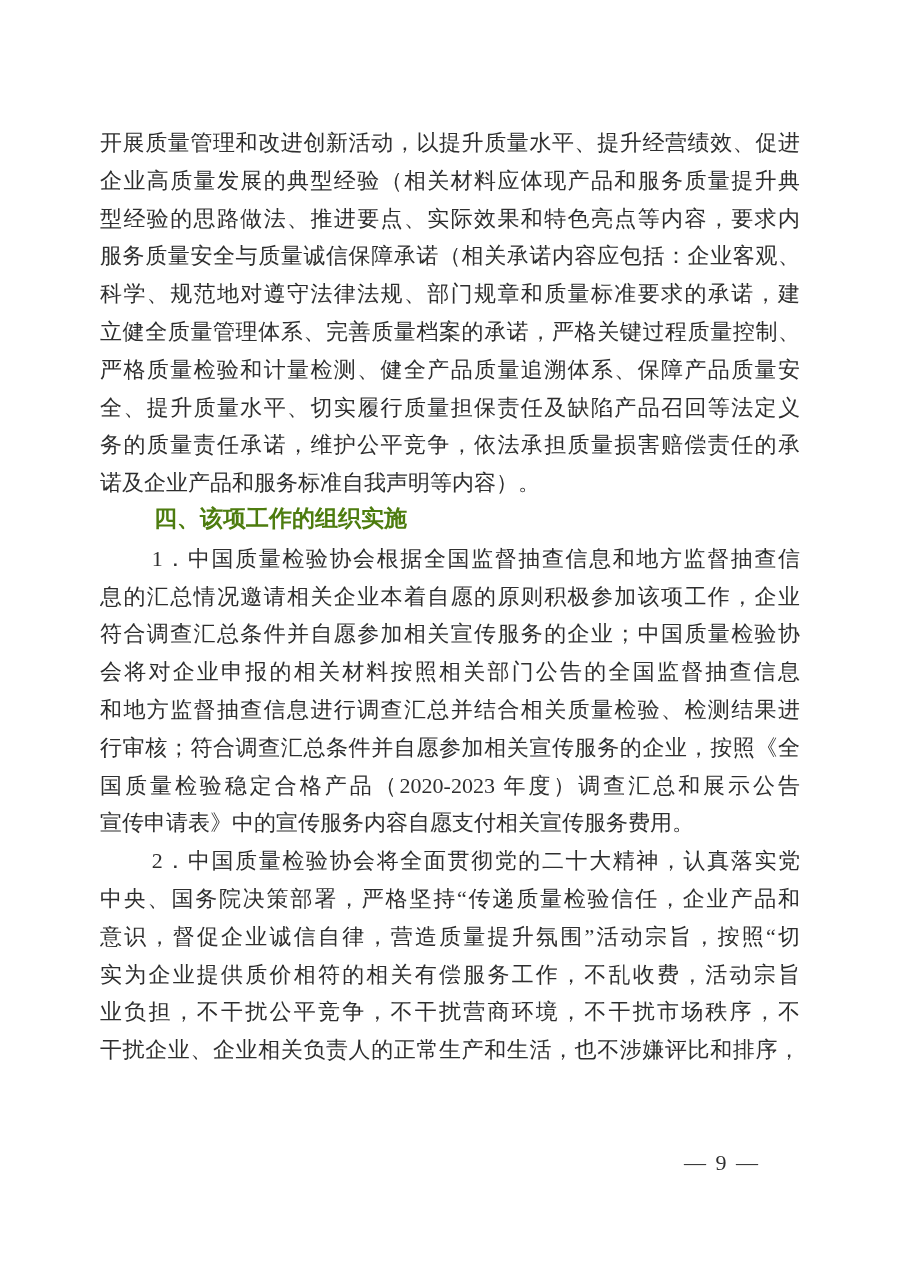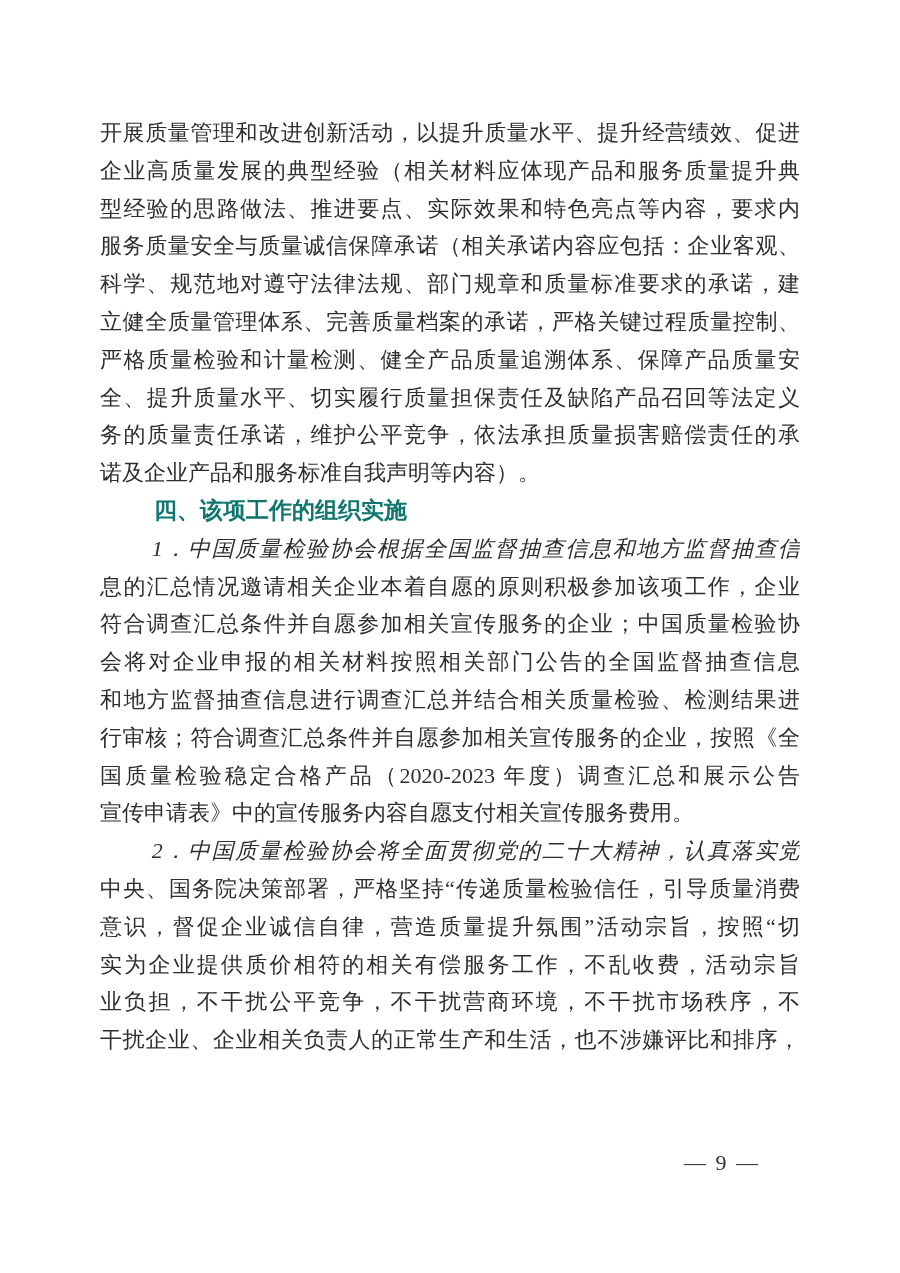--- a/index.html
+++ b/index.html
@@ -11,21 +11,21 @@
     position: relative;
     width: 900px;
     height: 1273px;
     background: #ffffff;
     overflow: hidden;
     font-family: "Liberation Serif", serif;
   }
   .text-block {
     position: absolute;
     left: 100px;
-    top: 114px;
+    top: 124px;
     width: 700px;
     font-size: 22px;
     line-height: 37.8px;
     color: #2e2e2e;
     letter-spacing: 0;
   }
   .line {
     height: 37.8px;
     overflow: hidden;
     text-align: justify;
@@ -33,30 +33,29 @@
   }
   .l-fill {
     text-align-last: justify;
   }
   .l-end {
     text-align-last: left;
   }
   .l-indent {
     text-indent: 2.35em;
     text-align-last: justify;
-    font-style: italic;
   }
   .l-heading {
     text-indent: 2.35em;
     text-align: left;
     text-align-last: left;
-    font-family: Liberation Serif, serif;
+    font-family: Liberation Mono, monospace;
     font-weight: bold;
     font-size: 23px;
-    color: #0f766e;
+    color: #4d7c0f;
   }
   .page-number {
     position: absolute;
     top: 1150px;
     right: 140px;
     font-size: 22px;
     color: #2e2e2e;
     font-family: "Liberation Serif", serif;
     letter-spacing: 2px;
   }
@@ -79,20 +78,20 @@
       <div class="line l-heading">四、该项工作的组织实施</div>
       <div class="line l-indent">1．中国质量检验协会根据全国监督抽查信息和地方监督抽查信</div>
       <div class="line l-fill">息的汇总情况邀请相关企业本着自愿的原则积极参加该项工作，企业</div>
       <div class="line l-fill">符合调查汇总条件并自愿参加相关宣传服务的企业；中国质量检验协</div>
       <div class="line l-fill">会将对企业申报的相关材料按照相关部门公告的全国监督抽查信息</div>
       <div class="line l-fill">和地方监督抽查信息进行调查汇总并结合相关质量检验、检测结果进</div>
       <div class="line l-fill">行审核；符合调查汇总条件并自愿参加相关宣传服务的企业，按照《全</div>
       <div class="line l-fill">国质量检验稳定合格产品（2020-2023 年度）调查汇总和展示公告</div>
       <div class="line l-end">宣传申请表》中的宣传服务内容自愿支付相关宣传服务费用。</div>
       <div class="line l-indent">2．中国质量检验协会将全面贯彻党的二十大精神，认真落实党</div>
-      <div class="line l-fill">中央、国务院决策部署，严格坚持“传递质量检验信任，引导质量消费</div>
+      <div class="line l-fill">中央、国务院决策部署，严格坚持“传递质量检验信任，企业产品和</div>
       <div class="line l-fill">意识，督促企业诚信自律，营造质量提升氛围”活动宗旨，按照“切</div>
       <div class="line l-fill">实为企业提供质价相符的相关有偿服务工作，不乱收费，活动宗旨</div>
       <div class="line l-fill">业负担，不干扰公平竞争，不干扰营商环境，不干扰市场秩序，不</div>
       <div class="line l-fill">干扰企业、企业相关负责人的正常生产和生活，也不涉嫌评比和排序，</div>
     </div>
   <div class="page-number">— 9 —</div>
 </div>
 
 </body></html>

